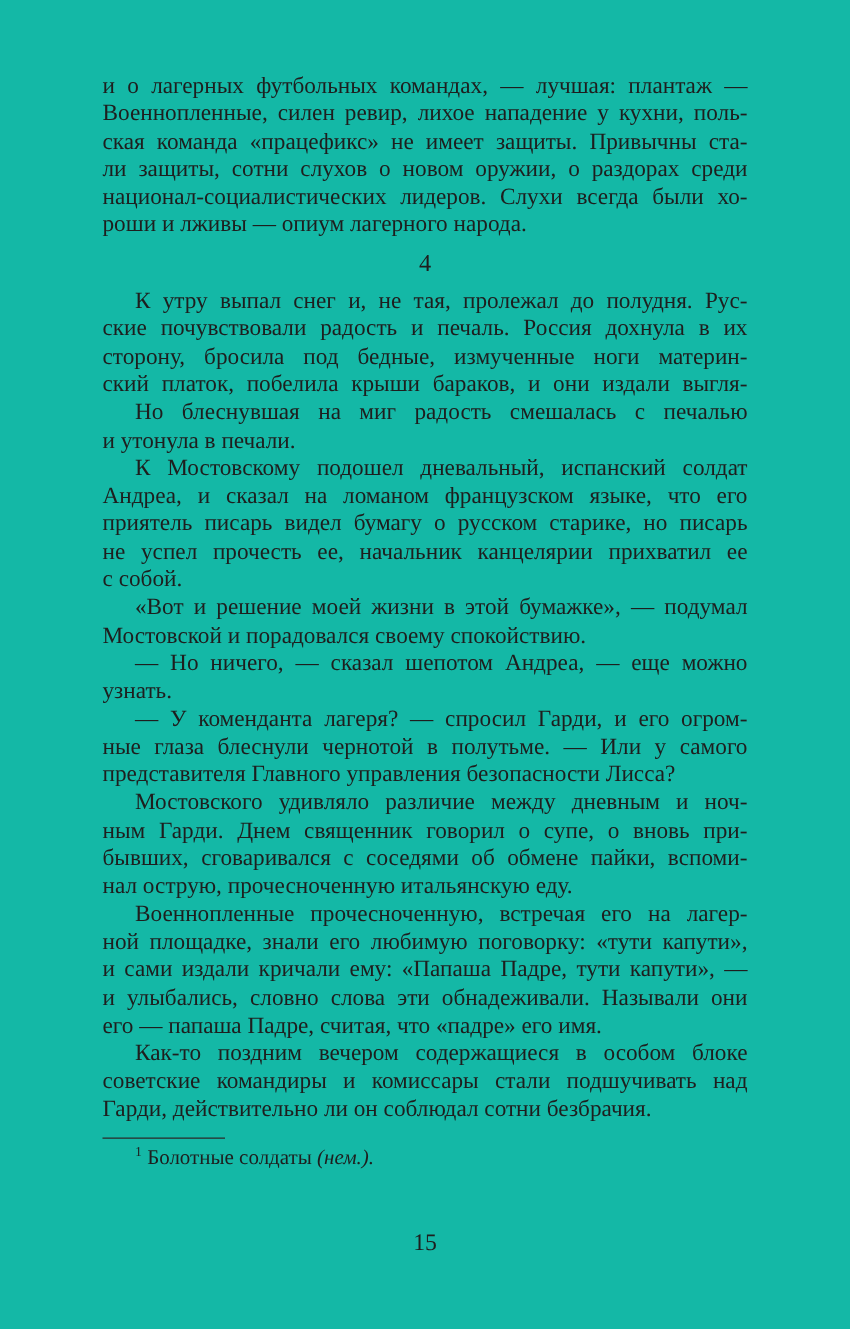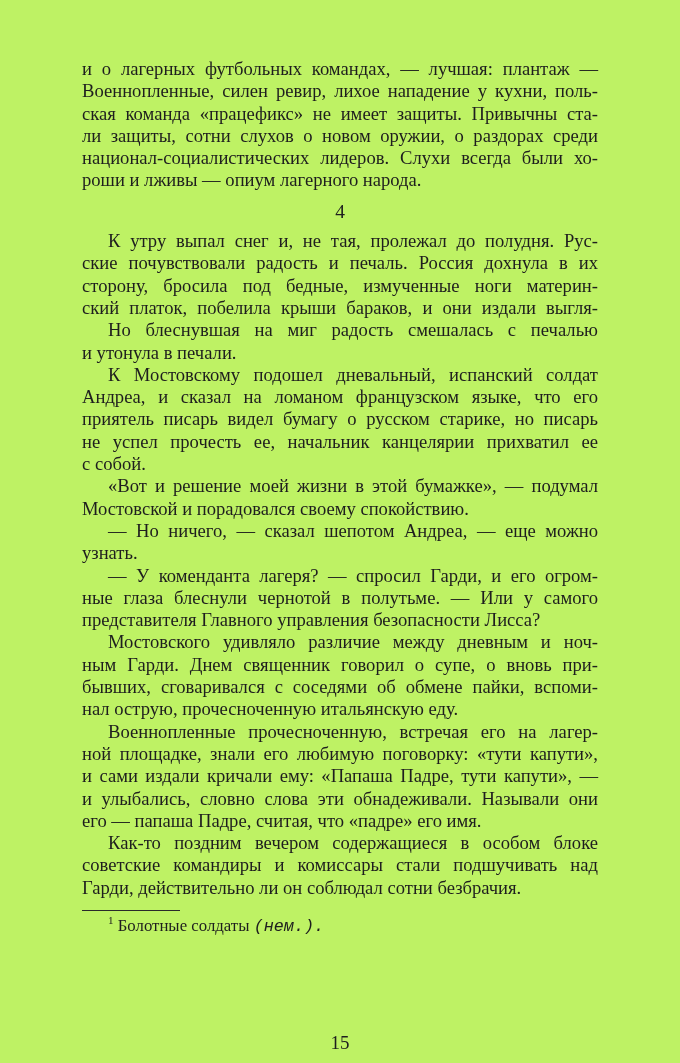--- a/index.html
+++ b/index.html
@@ -4,21 +4,21 @@
 <style>
   html, body {
     margin: 0;
     padding: 0;
     background: #ffffff;
   }
   .page {
     position: relative;
     width: 680px;
     height: 1063px;
-    background: #bef264;
+    background: #14b8a6;
     color: #1e1e1e;
     font-family: "Liberation Serif", serif;
     overflow: hidden;
   }
   .text-block {
     position: absolute;
     left: 82px;
     top: 58px;
     width: 516px;
     font-size: 18.6px;
@@ -55,30 +55,28 @@
     line-height: 20px;
     padding-left: 26px;
     text-align: left;
   }
   .footnote-text sup {
     font-size: 11px;
     line-height: 0;
   }
   .footnote-lang {
     font-style: italic;
-    font-family: Liberation Mono, monospace;
   }
   .page-number {
     position: absolute;
     top: 984px;
     left: 82px;
     width: 516px;
     text-align: center;
     font-size: 19px;
-    margin-top: 48px;
   }
 </style>
 </head>
 <body>
 
 <div class="page">
 
   <div class="text-block">
     <div id="blocks-container">
         <div class="paragraph">

